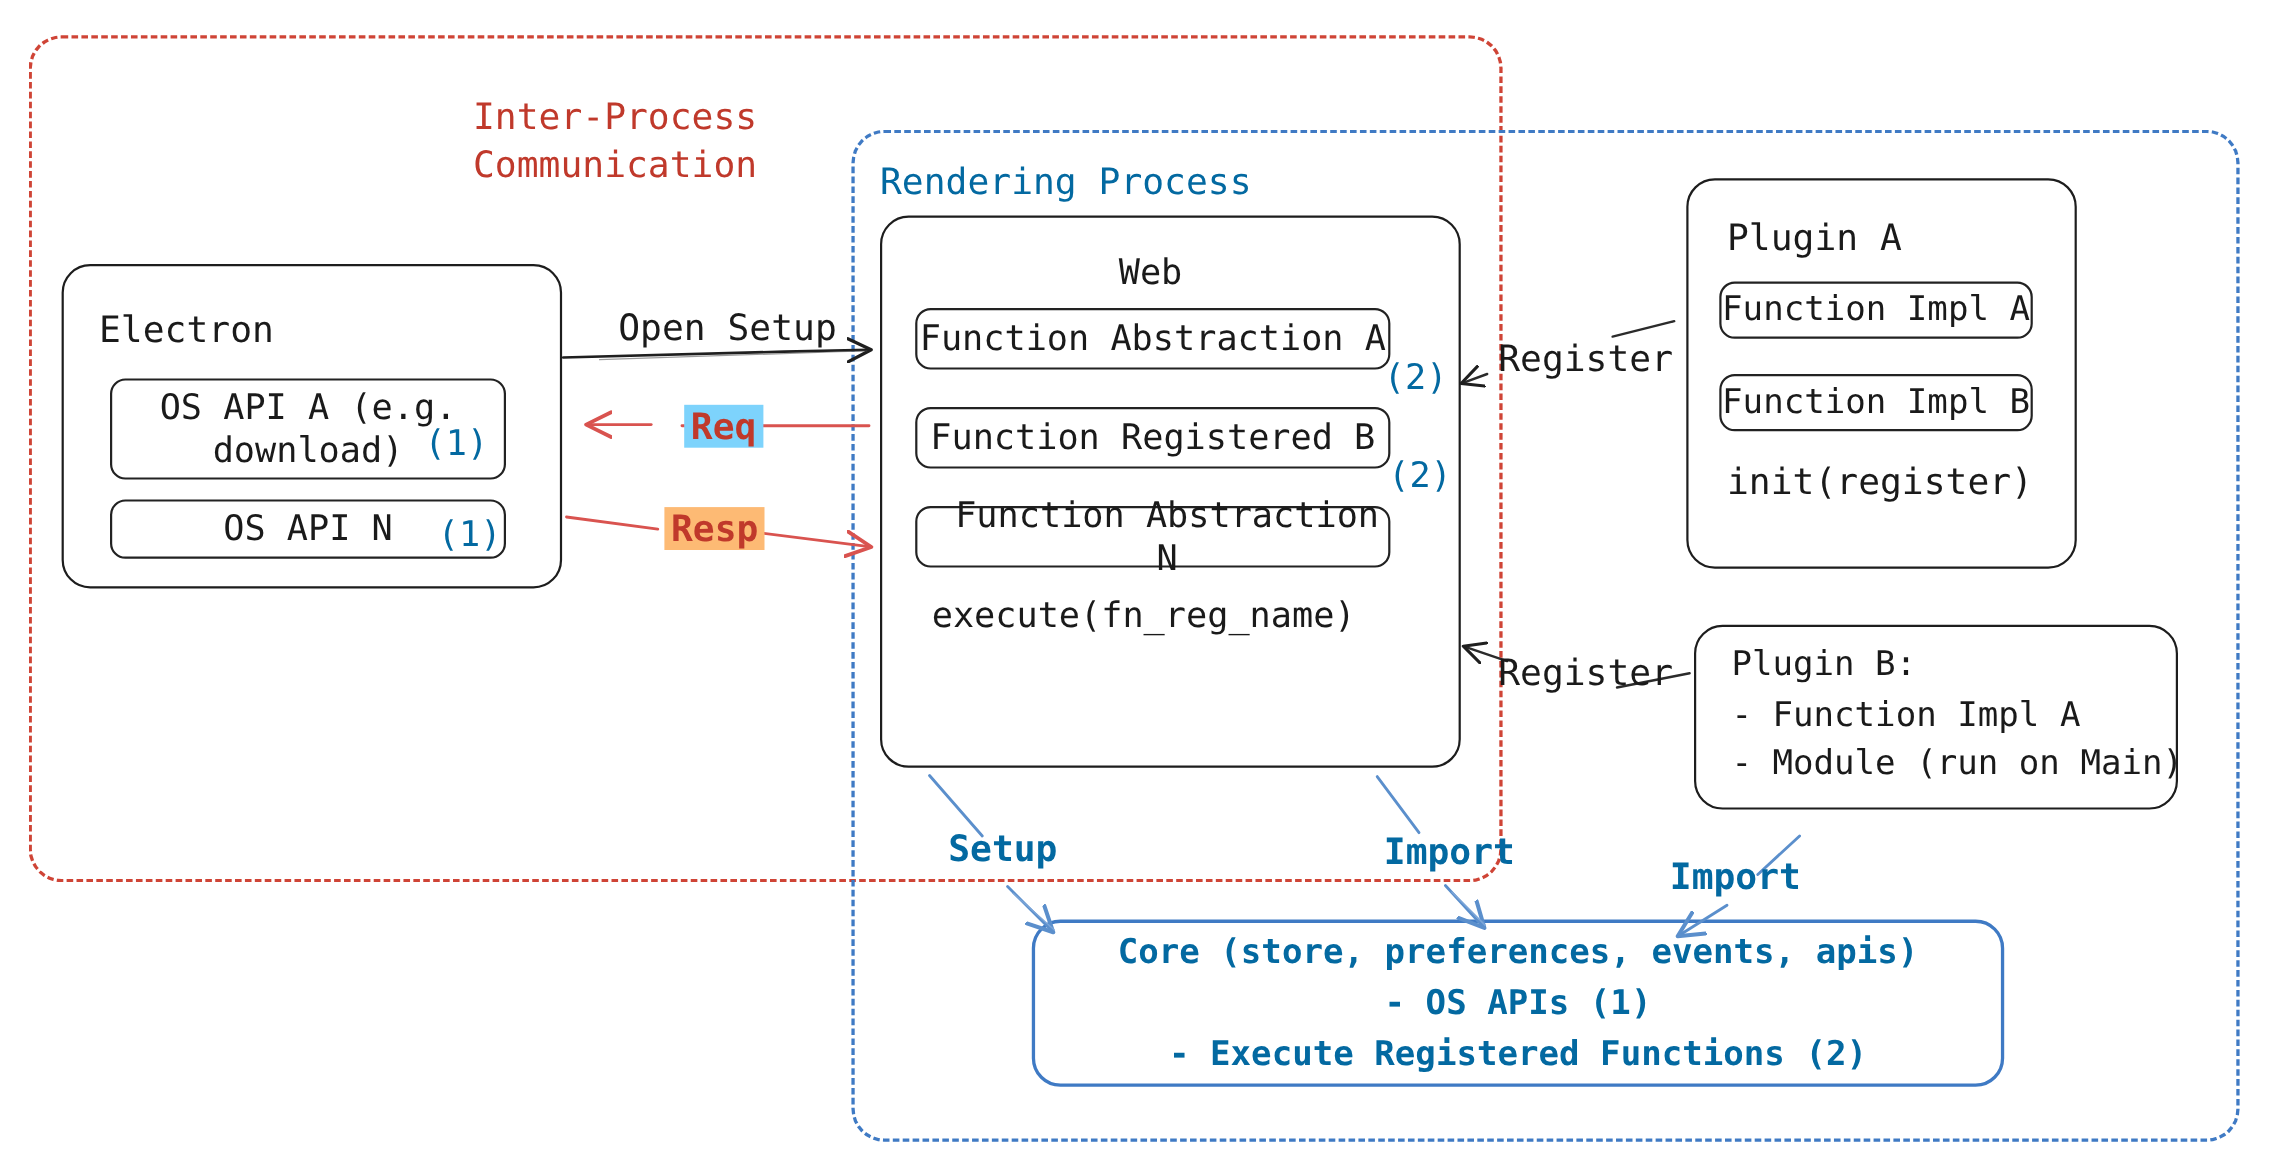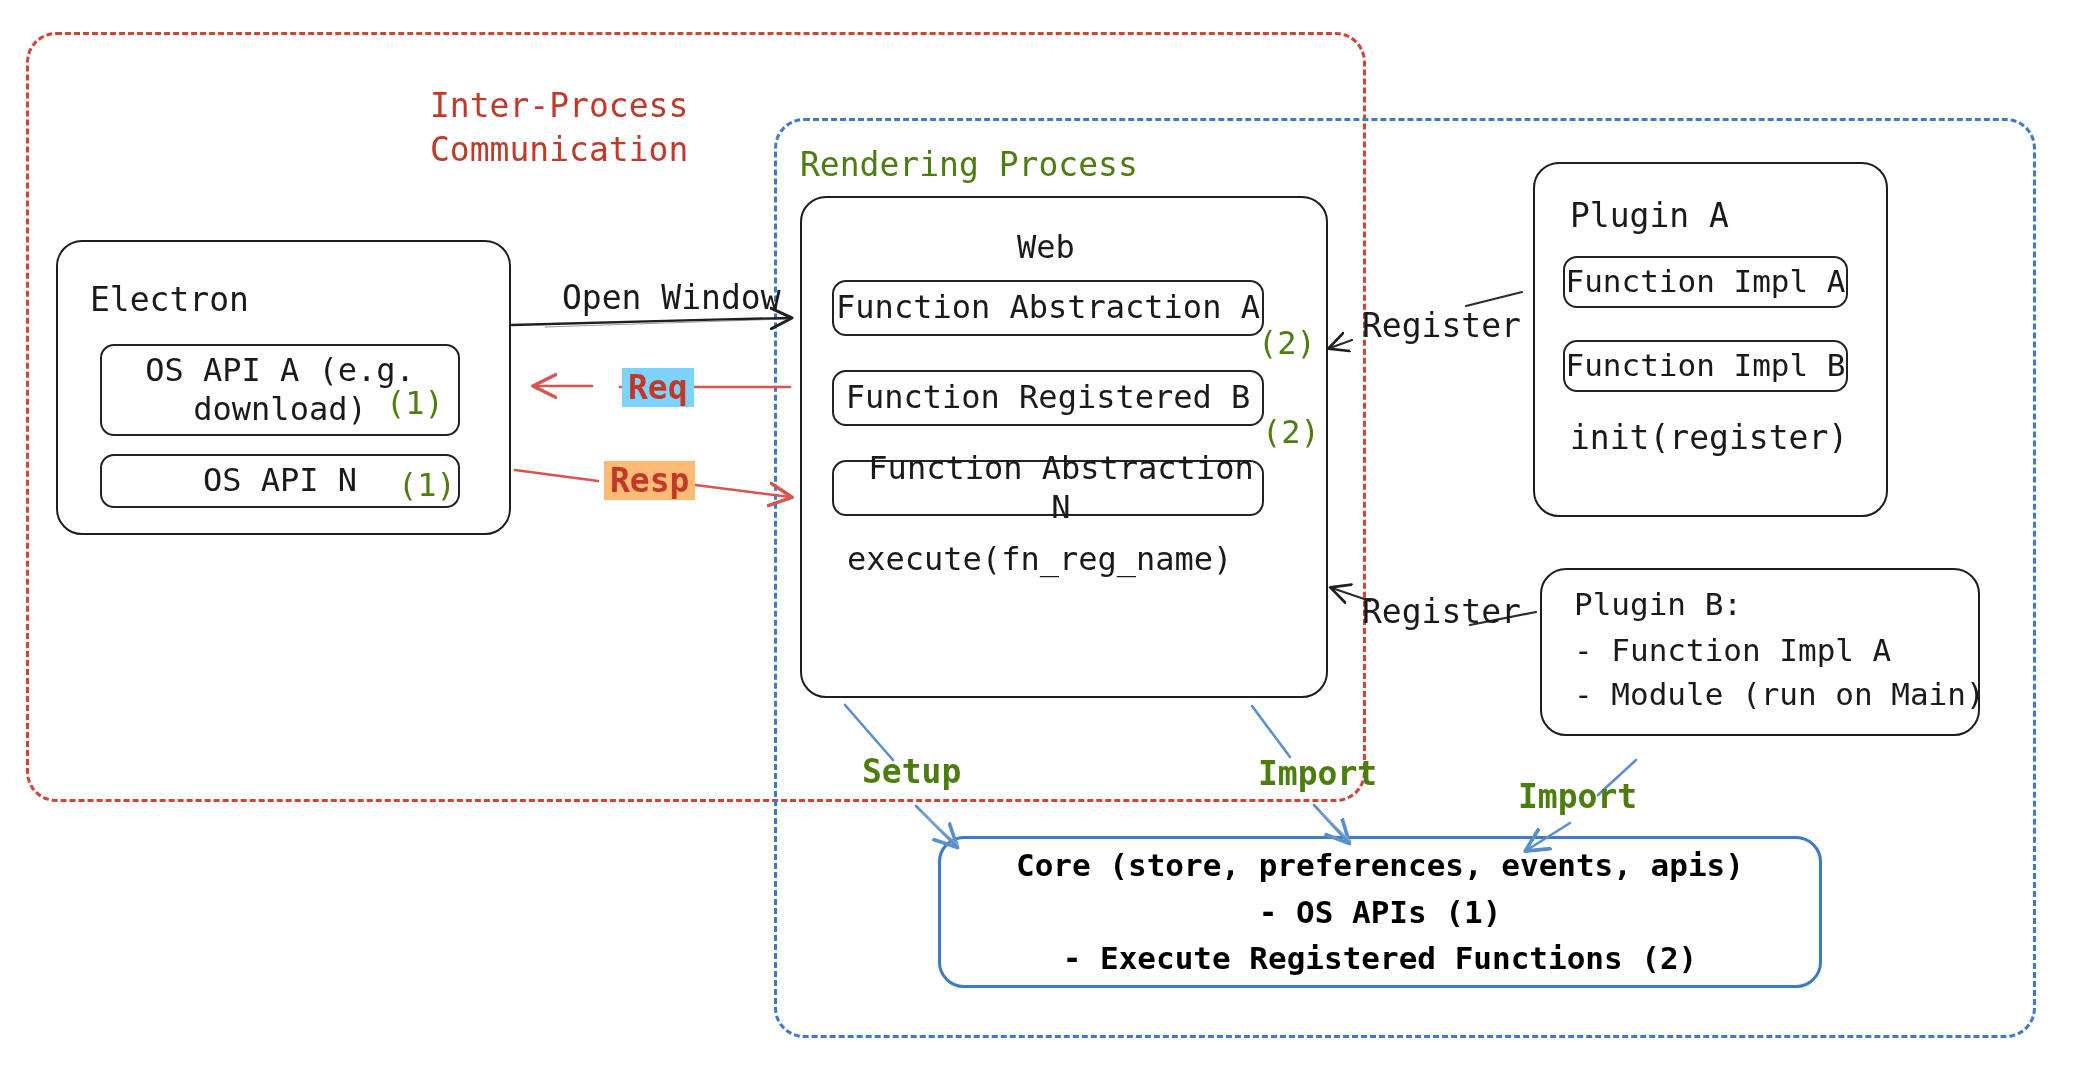--- a/index.html
+++ b/index.html
@@ -25,35 +25,35 @@
   }
   .dashbox{
     position:absolute;box-sizing:border-box;
     border-radius:30px;background:transparent;
   }
   .dash-red{border:3px dashed #cf4436;}
   .dash-blue{border:3px dashed #3f7ac4;}
 
   .lbl{position:absolute;white-space:pre;}
   .t-red{color:#c0392b;}
-  .t-blue{color:#4d7c0f;}
+  .t-blue{color:#0369a1;}
   .t-dark{color:#1a1a1a;}
   .fz31{font-size:31px;}
   .fz32{font-size:32px;}
   .fz33{font-size:33px;}
   .bold{font-weight:700;}
 
   .stacklbl{position:absolute;line-height:1.32;white-space:pre;}
 
   
   #core-box{
     position:absolute;box-sizing:border-box;
     border:3px solid #3f7ac4;border-radius:26px;background:#fff;
     display:flex;flex-direction:column;align-items:center;justify-content:center;
-    color:#000000;font-weight:700;line-height:1.5;text-align:center;
+    color:#0369a1;font-weight:700;line-height:1.5;text-align:center;
   }
 </style>
 </head>
 <body>
 
 <div id="stage">
 
   <div class="dashbox dash-red" style="left:26px;top:32px;width:1340px;height:770px;"></div>
 
   <div class="dashbox dash-blue" style="left:774px;top:118px;width:1262px;height:920px;"></div>
@@ -174,21 +174,21 @@
       <path d="M1314,805 L1348,842" fill="none" stroke="#5b8fcc" stroke-width="2.6" stroke-linecap="round" marker-end="url(#ah-blue)"></path>
       <path d="M1320,811 L1350,841" fill="none" stroke="#7ba5d8" stroke-width="1.4" stroke-linecap="round"></path>
     </g>
 
     <g>
       <path d="M1636,760 L1598,795" fill="none" stroke="#5b8fcc" stroke-width="2.6" stroke-linecap="round"></path>
       <path d="M1570,823 L1527,850" fill="none" stroke="#5b8fcc" stroke-width="2.6" stroke-linecap="round" marker-end="url(#ah-blue)"></path>
     </g>
   </svg>
 
-  <div class="lbl fz33 t-dark" style="left:562px;top:278px;">Open Window</div>
+  <div class="lbl fz33 t-dark" style="left:562px;top:278px;">Open Setup</div>
 
   <div class="lbl fz33 t-red bold" style="left:622px;top:368px;background:#7dd3fc;padding:0 6px;">Req</div>
 
   <div class="lbl fz33 t-red bold" style="left:604px;top:461px;background:#fdba74;padding:0 6px;">Resp</div>
 
   <div class="lbl fz33 t-dark" style="left:1362px;top:306px;">Register</div>
 
   <div class="lbl fz33 t-dark" style="left:1362px;top:592px;">Register</div>
 
   <div class="lbl fz33 t-blue bold" style="left:862px;top:752px;">Setup</div>

